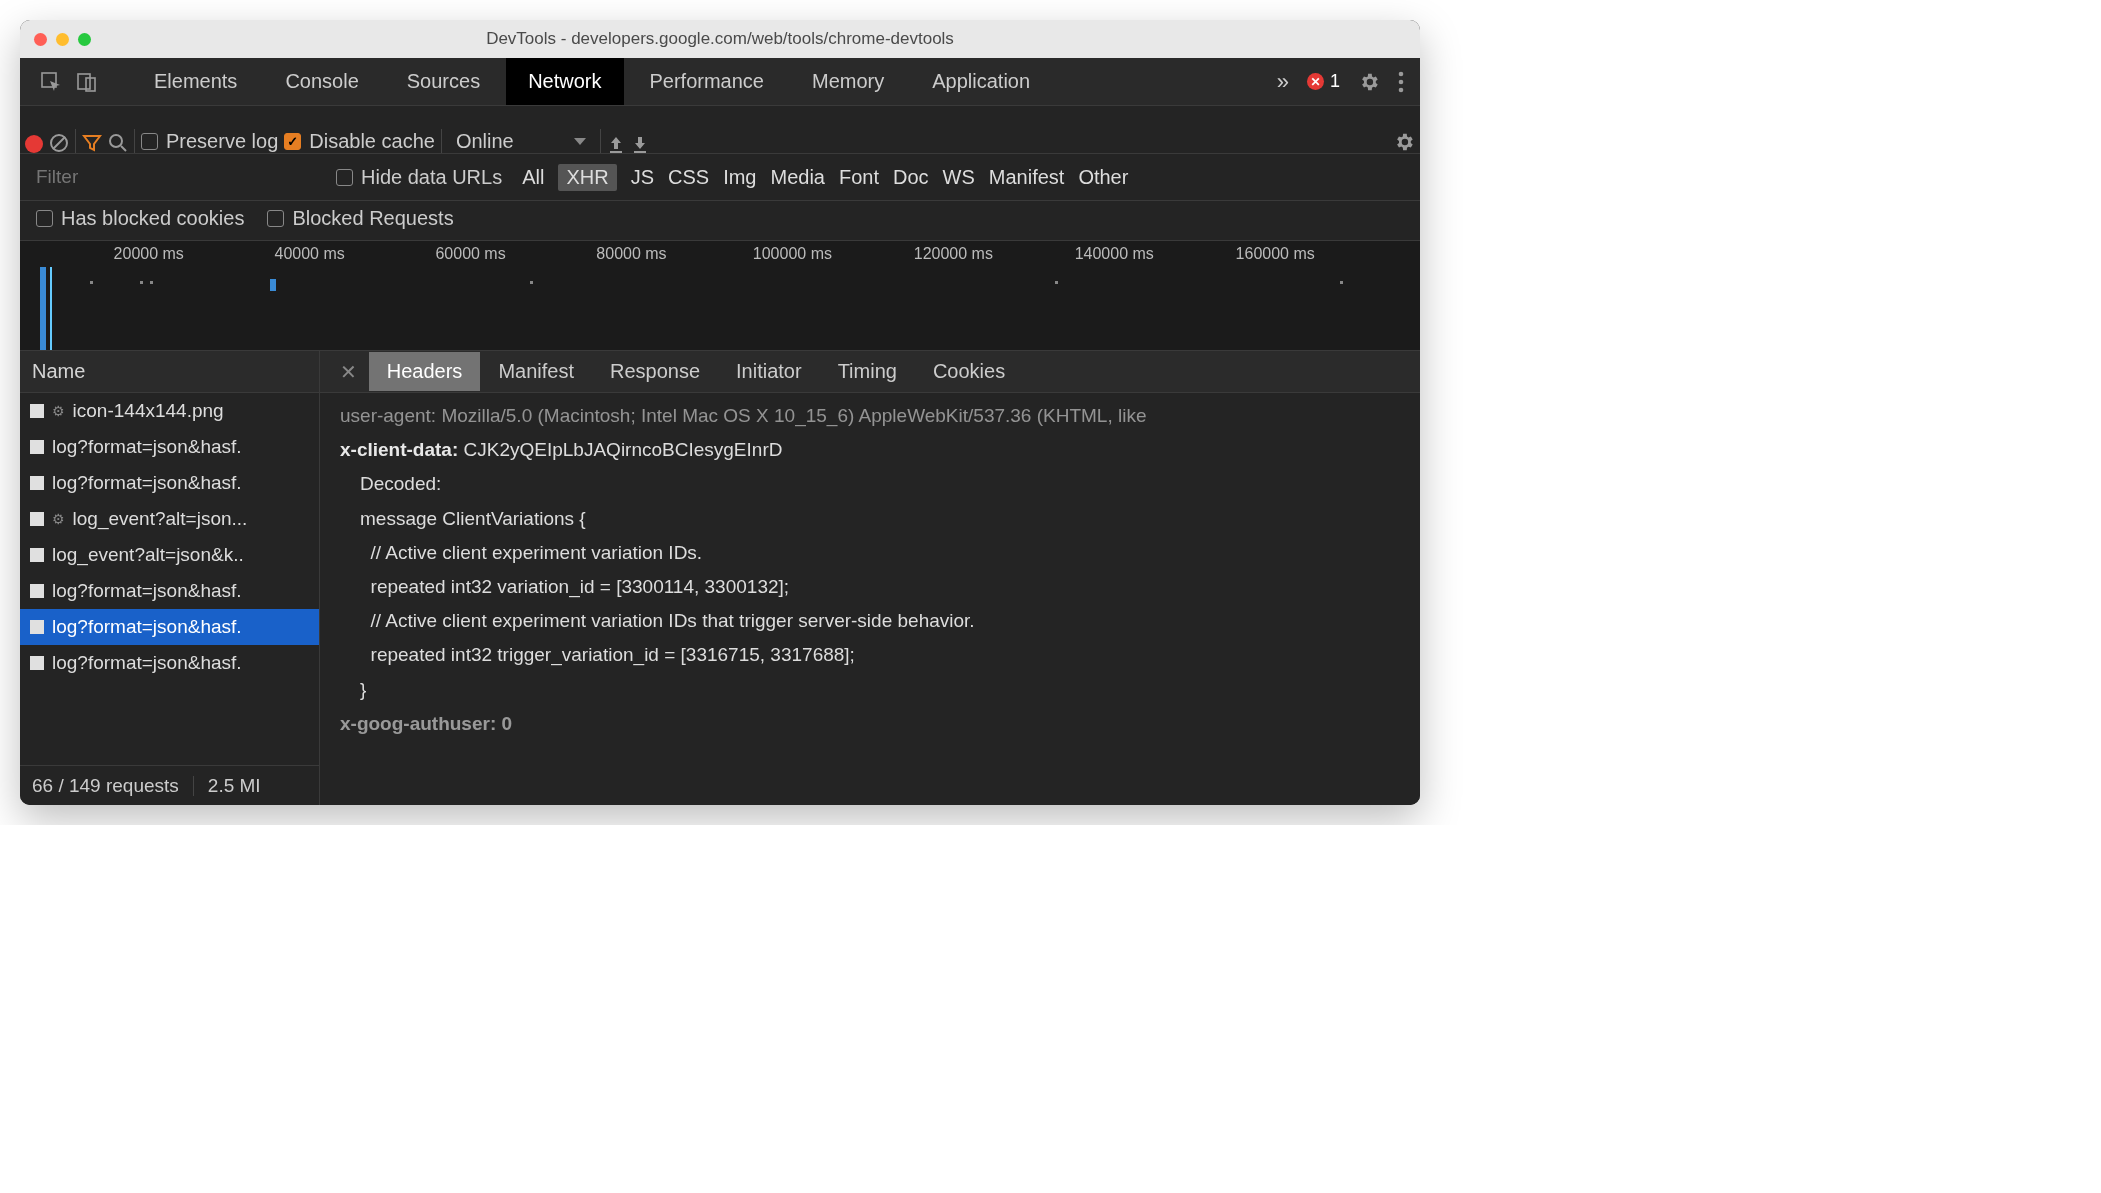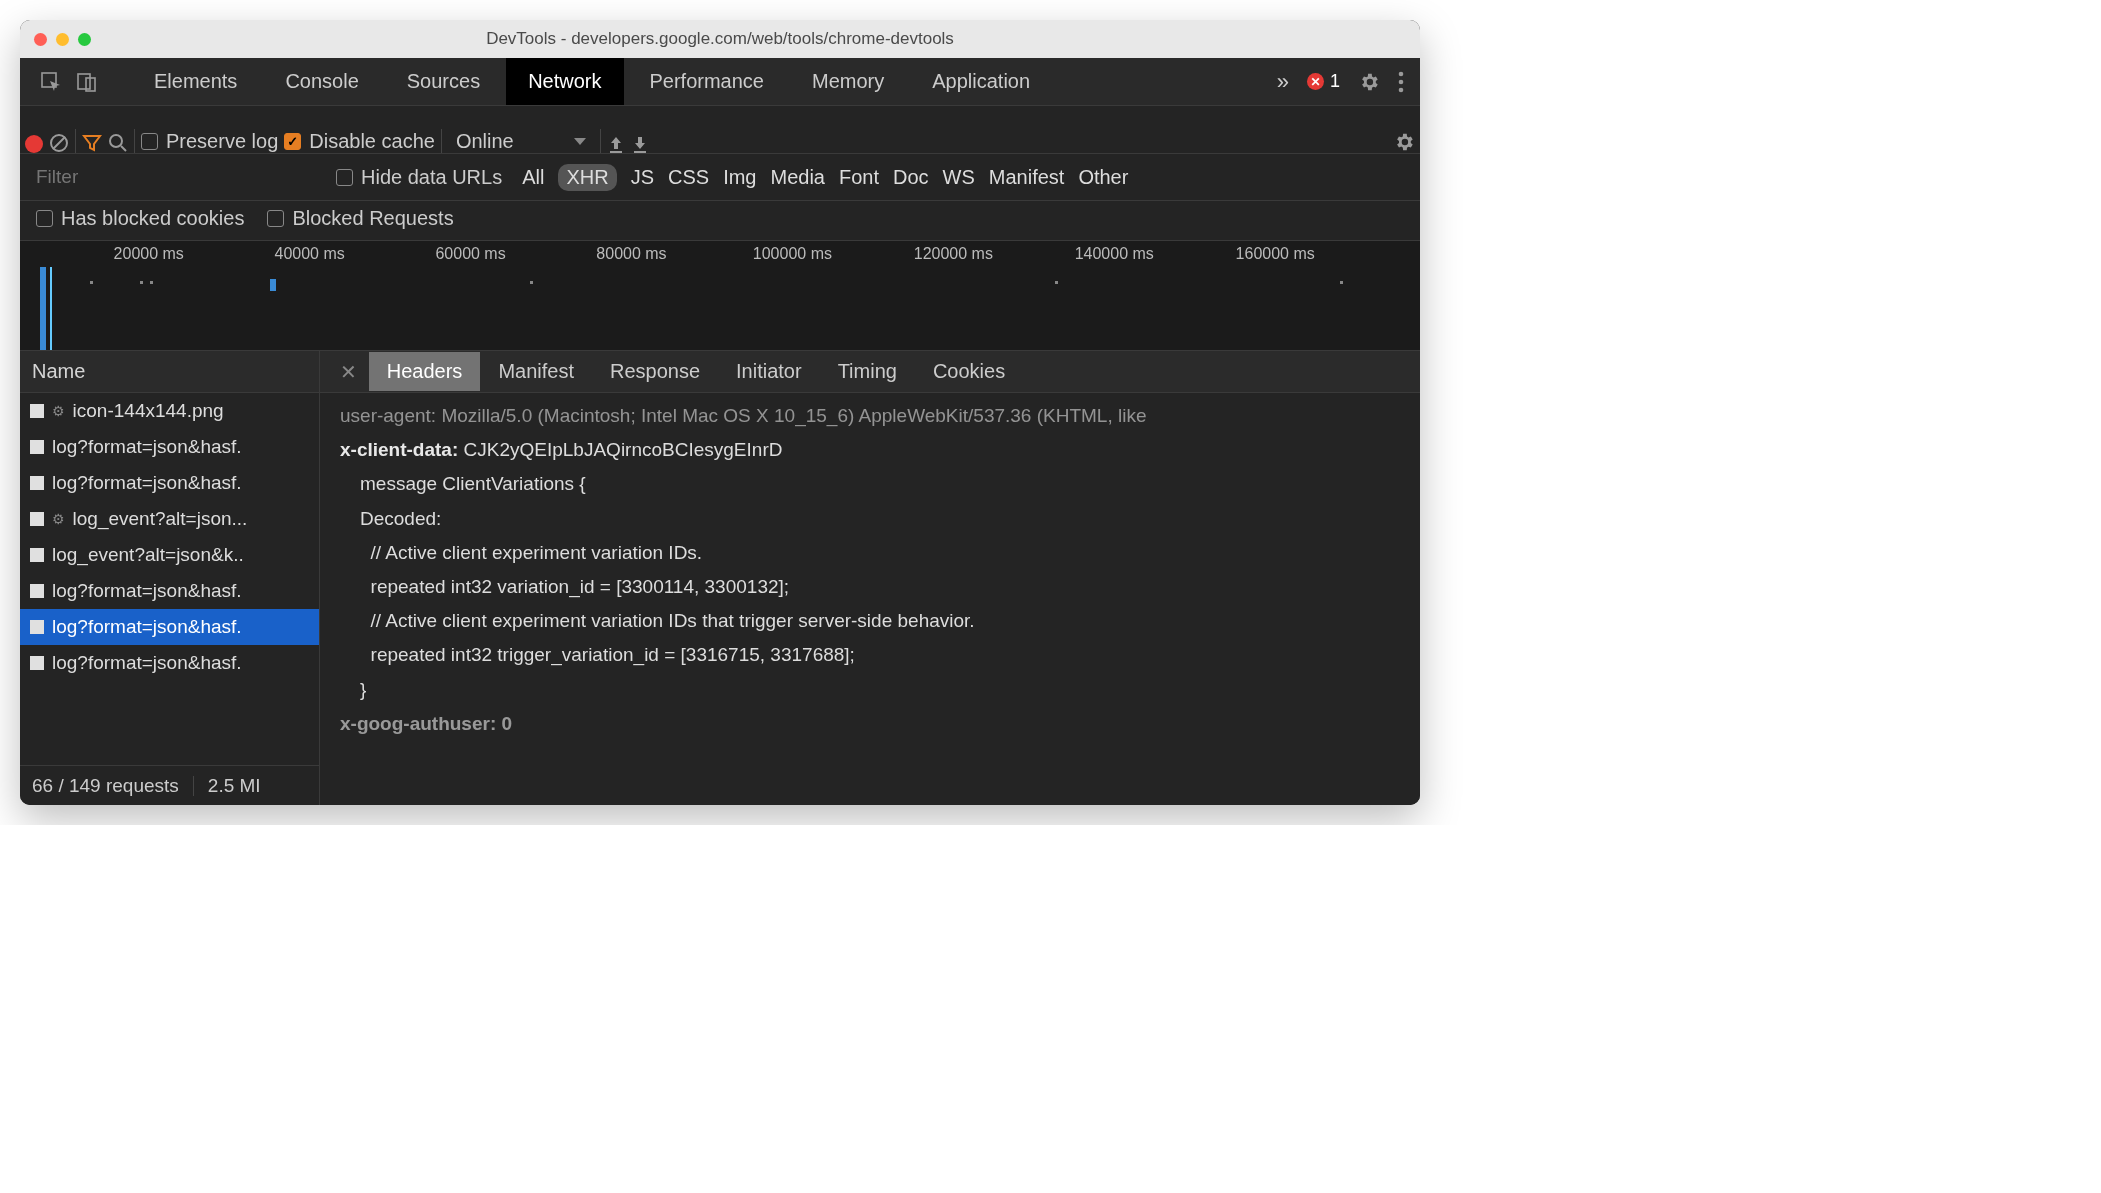--- a/index.html
+++ b/index.html
@@ -29,21 +29,21 @@
 .chk { display:flex; align-items:center; gap:8px; color:#ccc; font-size:20px; cursor:pointer; }
 .chk-box { width:17px; height:17px; border:1.5px solid #888; border-radius:3px; display:inline-flex; align-items:center; justify-content:center; }
 .chk-box.checked { background:#e67e22; border-color:#e67e22; color:#000; font-size:13px; font-weight:bold; }
 .throttle { display:flex; align-items:center; gap:10px; color:#ccc; font-size:20px; padding: 0 8px; cursor:pointer; }
 .arrow-down { width:0; height:0; border-left:6px solid transparent; border-right:6px solid transparent; border-top:7px solid #888; }
 .toolbar .spacer { flex:1; }
 .filter-row { background: #242424; padding: 8px 16px; display:flex; align-items:center; gap: 20px; flex-wrap: wrap; border-bottom: 1px solid #3a3a3a; }
 .filter-input { width: 280px; height: 30px; background:transparent; border:none; color:#aaa; font-size:19px; outline:none; }
 .type-filters { display:flex; align-items:center; gap: 14px; }
 .type-f { color:#ddd; font-size:20px; cursor:pointer; }
-.type-f.sel { background:#555; padding:2px 8px; border-radius:10px; }
+.type-f.sel { background:#555; padding:2px 8px; border-radius:2px; }
 .filter-row2 { background: #242424; padding: 6px 16px 10px; display:flex; align-items:center; gap: 23px; border-bottom: 1px solid #3a3a3a; }
 .overview { height: 110px; background: #1b1b1b; position:relative; border-bottom:1px solid #3a3a3a; }
 .ov-ticks { position:absolute; top:4px; left:0; right:0; height:20px; }
 .ov-tick { position:absolute; top:0; color:#bbb; font-size:16px; transform:translateX(-50%); }
 .ov-mark { position:absolute; bottom:0; top:26px; background:#47a; width:3px; }
 .ov-dot { position:absolute; width:3px; height:3px; background:#888; top:40px; }
 .main { display:flex; height: 454px; }
 .left-panel { width: 300px; border-right: 1px solid #3a3a3a; display:flex; flex-direction:column; background:#242424; }
 .lp-header { height: 42px; display:flex; align-items:center; padding:0 12px; color:#d5d5d5; font-size:20px; border-bottom:1px solid #3a3a3a; background:#2b2b2b; }
 .req-list { flex:1; overflow:hidden; }
@@ -286,22 +286,22 @@
             <div class="d-tab">Timing</div>
             <div class="d-tab">Cookies</div>
           </div>
       </div>
       <div class="detail-body">
         <div class="hdr-line" style="opacity:.6">user-agent: Mozilla/5.0 (Macintosh; Intel Mac OS X 10_15_6) AppleWebKit/537.36 (KHTML, like</div>
         <div class="hdr-line">
           <span class="hdr-name">x-client-data:</span>
           <span>CJK2yQEIpLbJAQirncoBCIesygEInrD</span>
         </div>
+        <div class="decoded">Decoded:</div>
         <div class="decoded">message ClientVariations {</div>
-        <div class="decoded">Decoded:</div>
         <div class="code-block">  // Active client experiment variation IDs.</div>
         <div class="code-block">  repeated int32 variation_id = [3300114, 3300132];</div>
         <div class="code-block"></div>
         <div class="code-block">  // Active client experiment variation IDs that trigger server-side behavior.</div>
         <div class="code-block">  repeated int32 trigger_variation_id = [3316715, 3317688];</div>
         <div class="decoded">}</div>
         <div class="hdr-line" style="opacity:.6">
           <span class="hdr-name">x-goog-authuser: 0</span>
         </div>
       </div>

